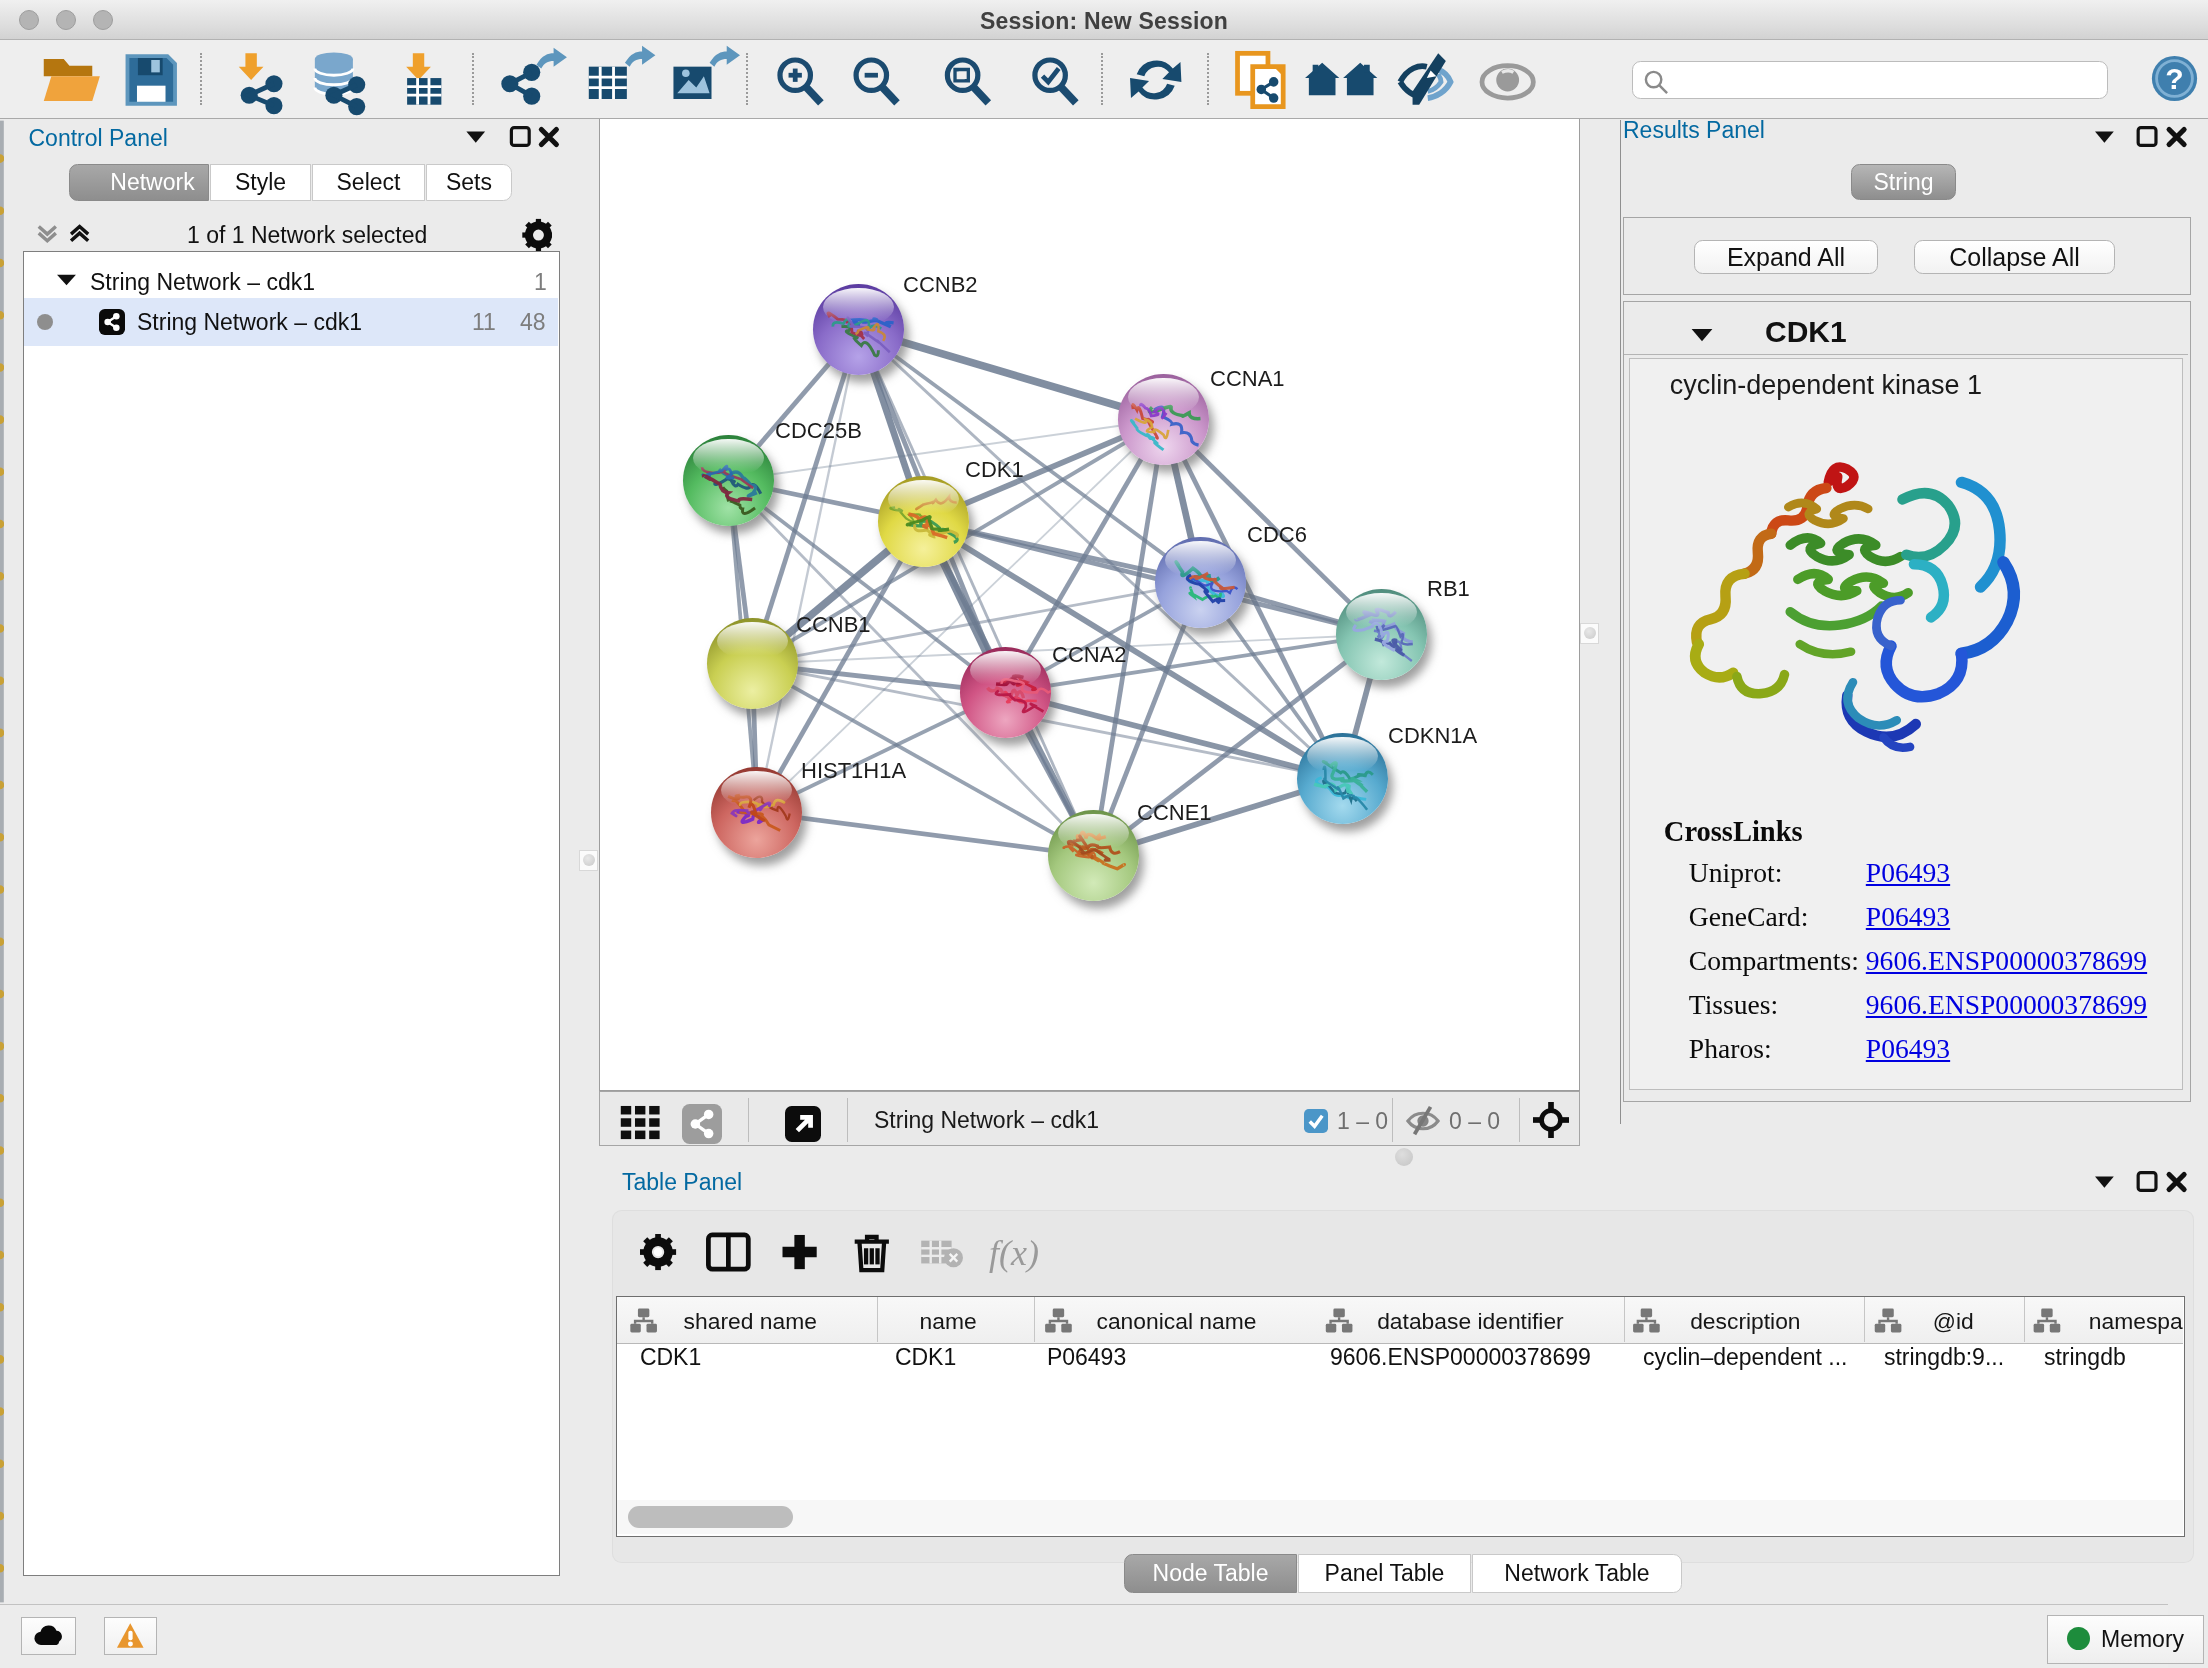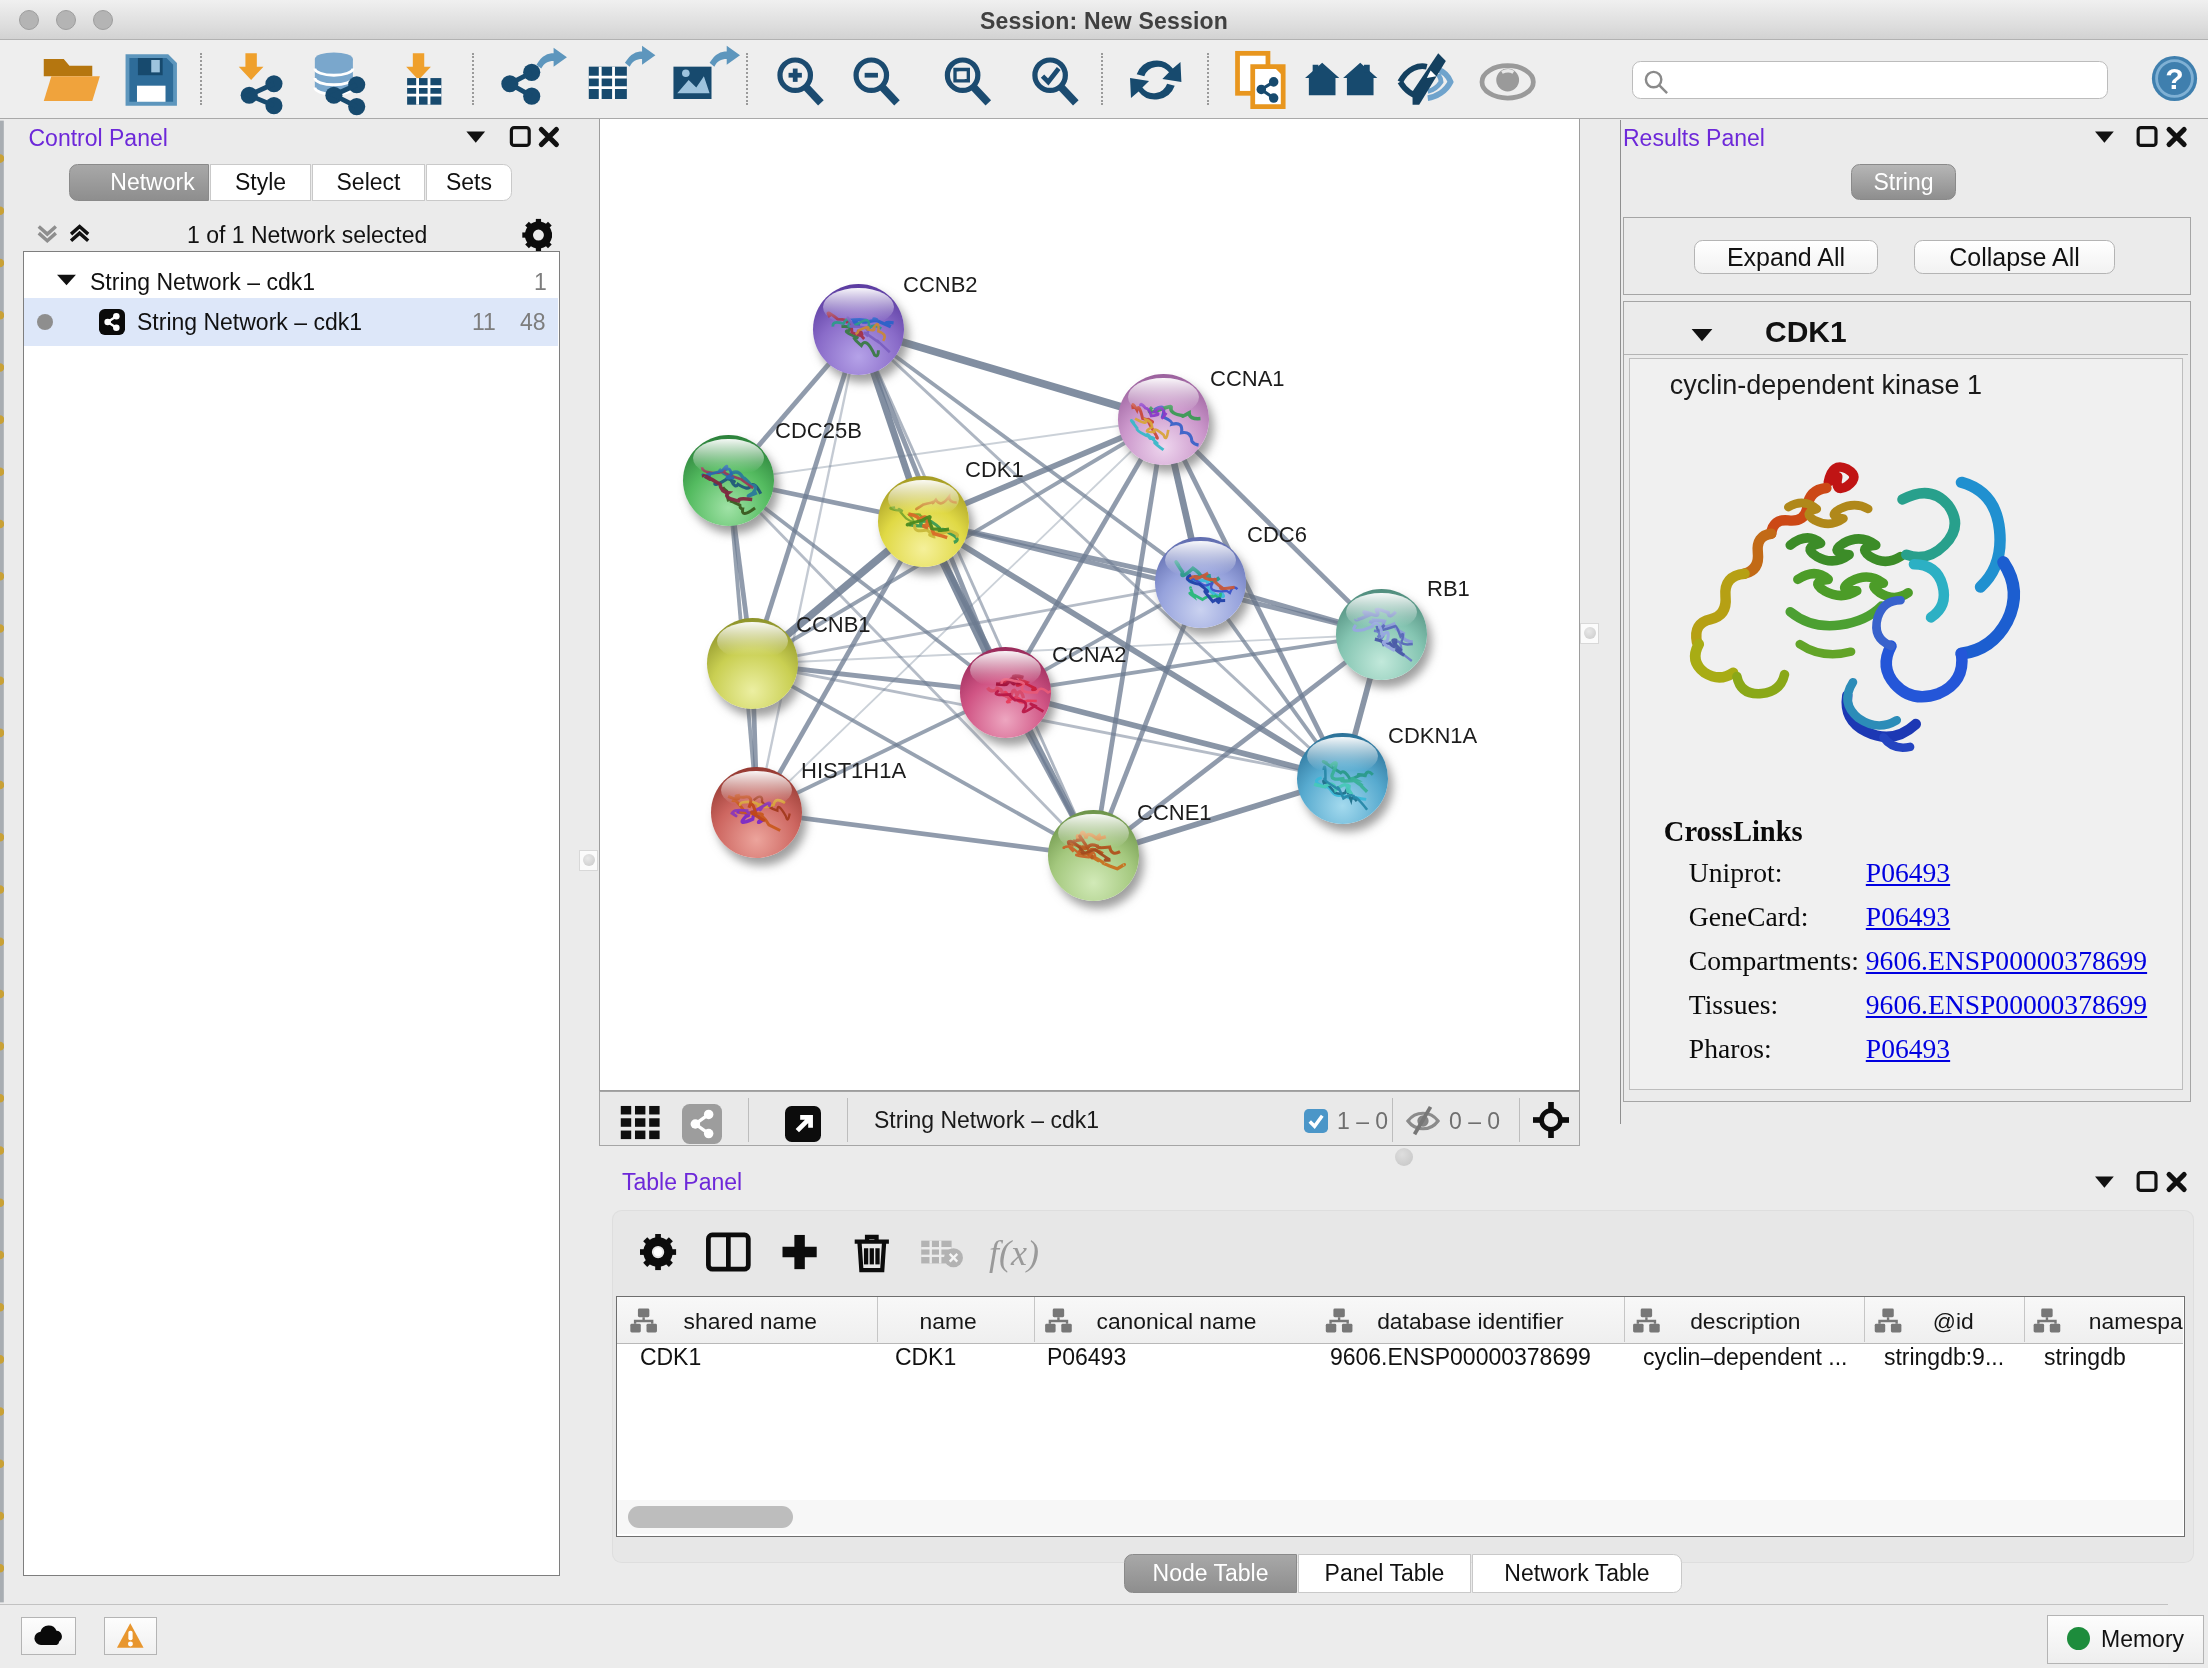--- a/index.html
+++ b/index.html
@@ -11,21 +11,21 @@
 .light { width:20px; height:20px; border-radius:50%; background:#b4b4b4; border:1px solid #9e9e9e; top:9.5px; }
 #title { width:100%; text-align:center; top:7.6px; font-size:23px; font-weight:bold; color:#404040; letter-spacing:0.2px; }
 
 
 #toolbar { left:0; top:40px; width:2208px; height:79px; background:#eeeeee; border-bottom:1px solid #a9a9a9; }
 .tbsep { top:13.3px; width:0px; height:52px; border-left:2.9px dotted #9a9a9a; }
 #searchbox { left:1632px; top:21px; width:476px; height:38px; background:#fff; border:1.9px solid #bcbcbc; border-radius:8.6px; }
 #searchbox svg { position:absolute; left:9.5px; top:6.7px; }
 
 
-.ptitle { font-size:23px; color:#6d28d9; }
+.ptitle { font-size:23px; color:#0369a1; }
 .tab { height:37px; background:#fff; border:1px solid #c9c9c9; font-size:23px; color:#111; display:flex; align-items:center; justify-content:center; }
 .tabsel { background:linear-gradient(#a8a8a8,#8e8e8e); color:#fff; border:1px solid #8a8a8a; }
 
 
 #ctl-tree { left:23px; top:251px; width:537px; height:1325px; background:#fff; border:1.9px solid #7e7e7e; }
 .trow { font-size:23px; color:#111; }
 
 
 #canvas { left:599px; top:119px; width:981px; height:972px; background:#fff; border:1px solid #9d9d9d; border-top:none; }
 #netbar { left:599px; top:1091px; width:981px; height:55px; background:#e9e9e9; border:1px solid #a5a5a5; }
@@ -544,21 +544,21 @@
   </svg>
 </div>
 
 <div class="abs" style="left:579px;top:850px;width:19px;height:21px;background:#fbfbfb;border:1px solid #d8d8d8;"></div>
 <div class="abs" style="left:583px;top:854px;width:12.4px;height:12.4px;border-radius:50%;background:radial-gradient(circle at 40% 35%,#e8e8e8,#c9c9c9);"></div>
 <div class="abs" style="left:1580px;top:623px;width:19px;height:21px;background:#fbfbfb;border:1px solid #d8d8d8;"></div>
 <div class="abs" style="left:1584px;top:627px;width:12.4px;height:12.4px;border-radius:50%;background:radial-gradient(circle at 40% 35%,#e8e8e8,#c9c9c9);"></div>
 <div class="abs" style="left:1395px;top:1148px;width:18px;height:18px;border-radius:50%;background:radial-gradient(circle at 40% 35%,#dedede,#c4c4c4);"></div>
 
 <div id="results" class="abs"></div>
-<div class="ptitle abs" style="left:1623px;top:125px;">Results Panel</div>
+<div class="ptitle abs" style="left:1623px;top:117px;">Results Panel</div>
 <svg class="abs" style="left:2086px;top:122px;" width="109" height="30" viewBox="0 0 115 32">
   <path d="M9,10 L29,10 L19,22 Z" fill="#111"></path>
   <rect x="55" y="6" width="19" height="19" rx="3" fill="none" stroke="#111" stroke-width="3.4"></rect>
   <path d="M88,8 L104,24 M104,8 L88,24" stroke="#111" stroke-width="5.5" stroke-linecap="round"></path>
 </svg>
 <div class="abs" style="left:1851px;top:164px;width:105px;height:36px;background:linear-gradient(#b6b6b6,#8e8e8e);border:1px solid #8a8a8a;border-radius:8.6px;color:#fff;font-size:23px;display:flex;align-items:center;justify-content:center;">String</div>
 <div class="rbox" style="left:1623px;top:217px;width:568px;height:78px;"></div>
 <div class="btn" style="left:1694px;top:240px;width:184px;height:34px;">Expand All</div>
 <div class="btn" style="left:1914px;top:240px;width:201px;height:34px;">Collapse All</div>
 <div class="rbox" style="left:1623px;top:301px;width:568px;height:801px;">

